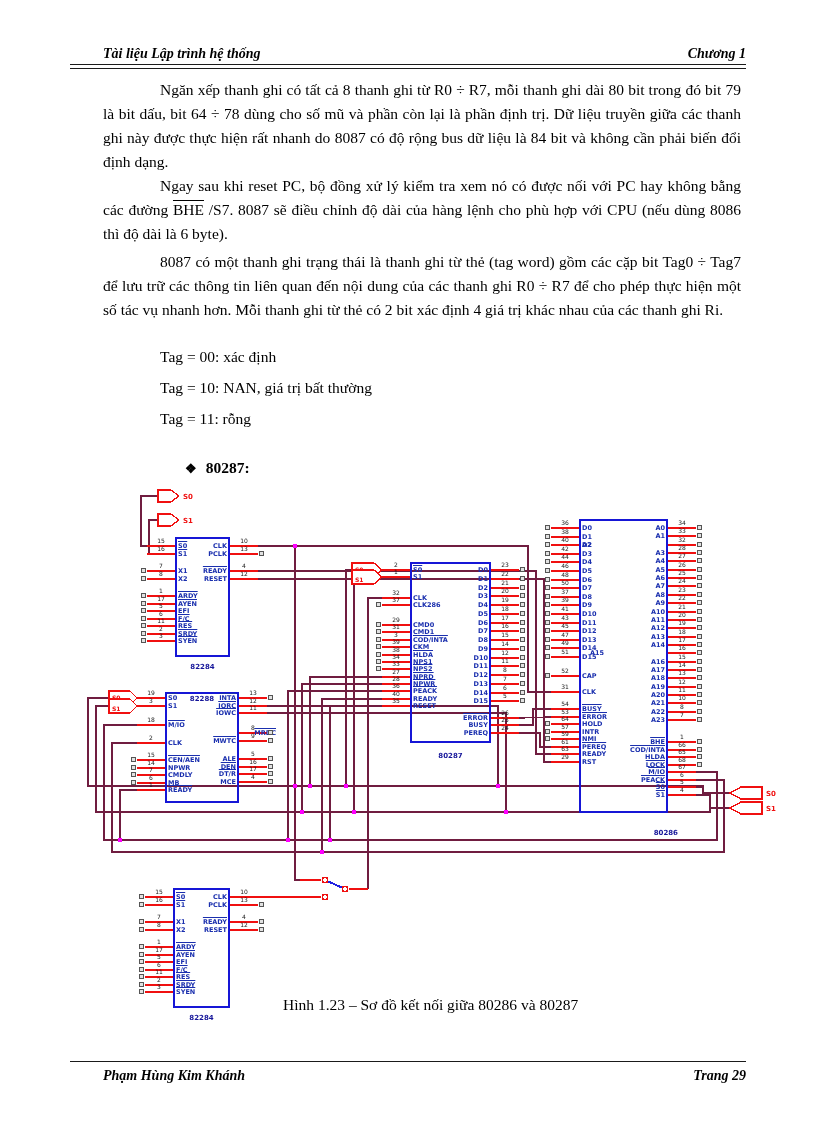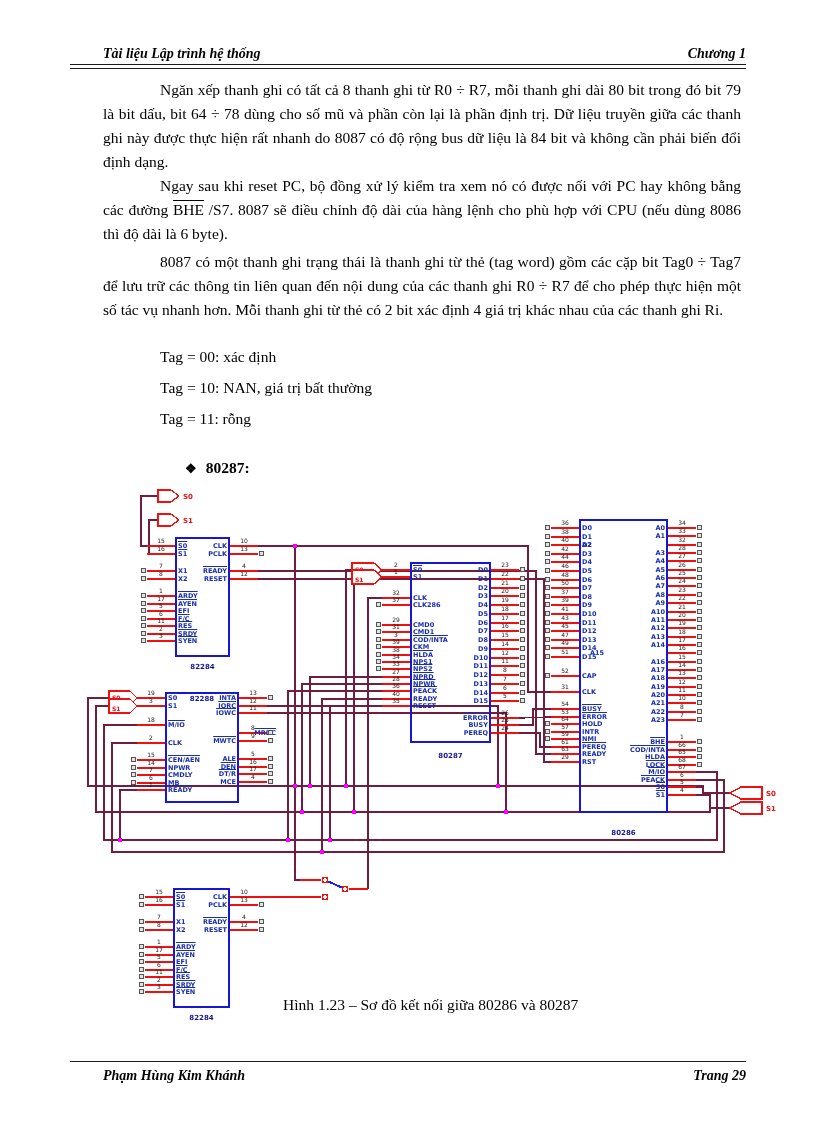--- a/index.html
+++ b/index.html
@@ -369,21 +369,21 @@
     <div class="stub" style="left: 491px; top: 717px;"></div>
     <div class="pnum" style="left: 491px; top: 709px;">26</div>
     <div class="plab bar" style="left: 413px; top: 714px; width: 75px; text-align: right;">ERROR</div>
     <div class="stub" style="left: 491px; top: 724px;"></div>
     <div class="pnum" style="left: 491px; top: 716px;">25</div>
     <div class="plab" style="left: 413px; top: 721px; width: 75px; text-align: right;">BUSY</div>
     <div class="stub" style="left: 491px; top: 732px;"></div>
     <div class="pnum" style="left: 491px; top: 724px;">24</div>
     <div class="plab" style="left: 413px; top: 729px; width: 75px; text-align: right;">PEREQ</div>
     <div class="chipbox" style="left: 579px; top: 519px; width: 89px; height: 294px;"></div>
-    <div class="chiplabel" style="left: 569px; top: 829px; width: 109px;">80286</div>
+    <div class="chiplabel" style="left: 569px; top: 829px; width: 109px; text-align: right;">80286</div>
     <div class="stub" style="left: 551px; top: 527px;"></div>
     <div class="pnum" style="left: 551px; top: 519px;">36</div>
     <div class="plab" style="left: 582px; top: 524px; width: 83px; text-align: left;">D0</div>
     <div class="term" style="left: 545px; top: 525px;"></div>
     <div class="stub" style="left: 551px; top: 536px;"></div>
     <div class="pnum" style="left: 551px; top: 528px;">38</div>
     <div class="plab" style="left: 582px; top: 533px; width: 83px; text-align: left;">D1</div>
     <div class="term" style="left: 545px; top: 534px;"></div>
     <div class="stub" style="left: 551px; top: 544px;"></div>
     <div class="pnum" style="left: 551px; top: 536px;">40</div>

